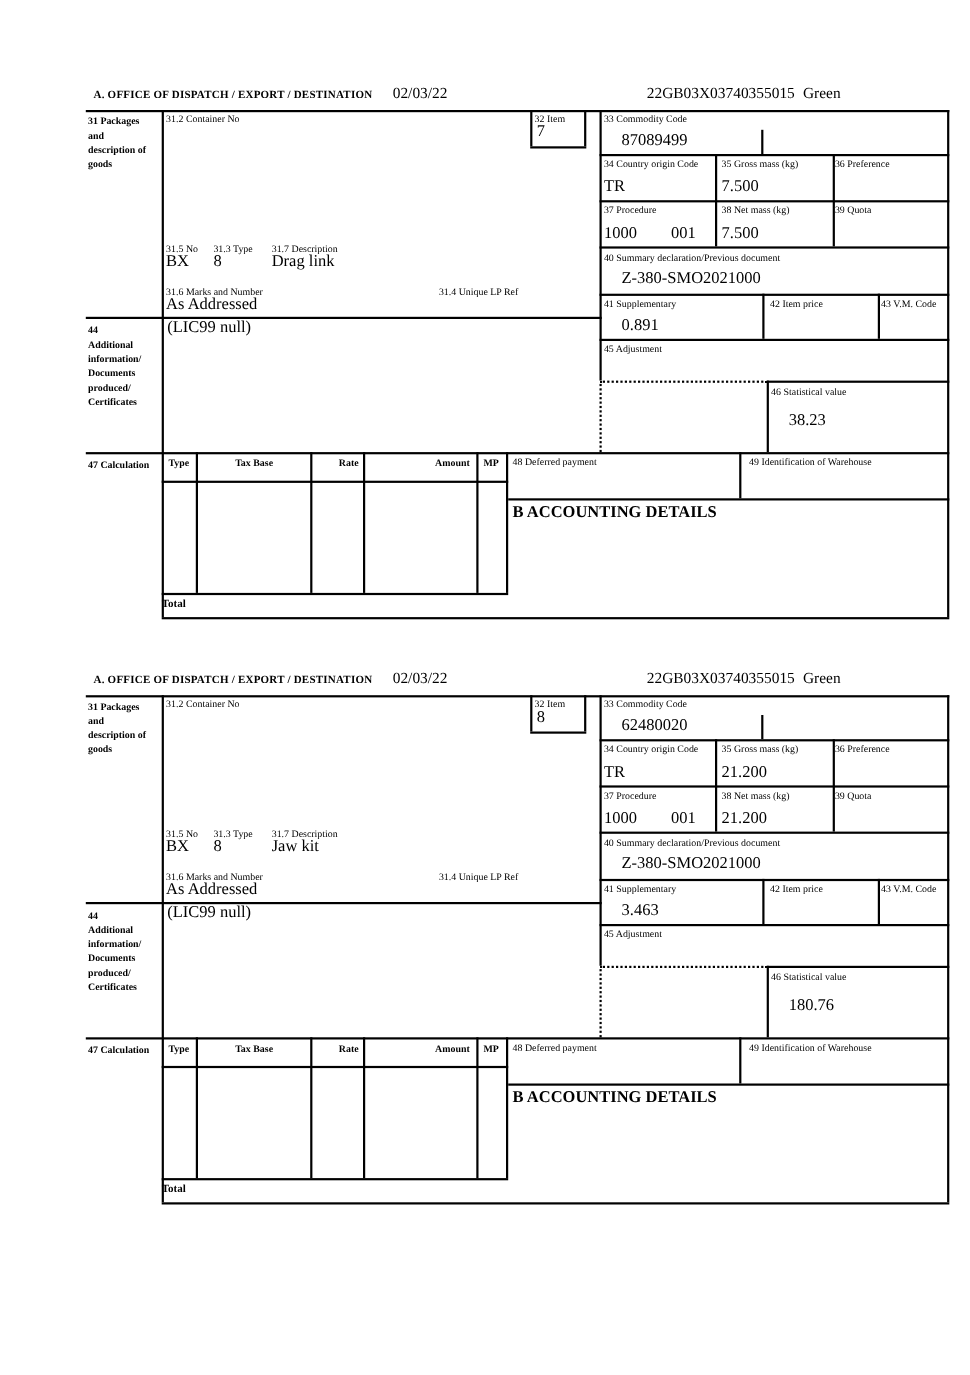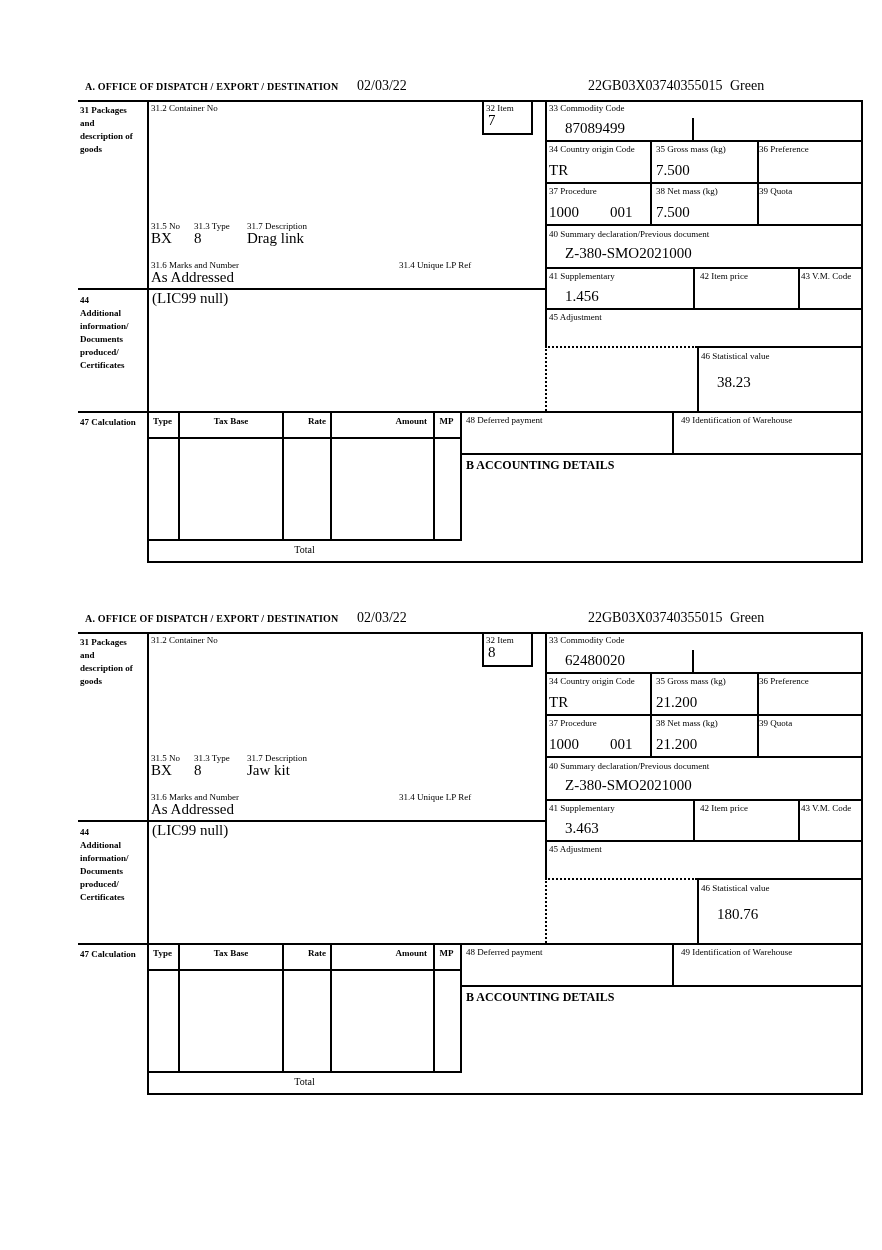--- a/index.html
+++ b/index.html
@@ -12,22 +12,22 @@
   .hd{position:absolute;height:0;border-top:2px dotted #000;}
   .vd{position:absolute;width:0;border-left:2px dotted #000;}
   
   .lbl{position:absolute;font-size:9px;font-weight:normal;white-space:nowrap;line-height:11px;}
   .lblw{position:absolute;font-size:9px;font-weight:bold;line-height:13px;}
   .val{position:absolute;font-size:15px;white-space:nowrap;line-height:17px;}
   .hdrA{position:absolute;font-size:10px;font-weight:bold;white-space:nowrap;letter-spacing:.2px;}
   .hdrV{position:absolute;font-size:14px;white-space:nowrap;}
   .th{position:absolute;font-size:9px;font-weight:bold;top:338px;line-height:11px;}
   .tc{text-align:center;} .tr{text-align:right;}
-  .tot{position:absolute;font-size:10px;font-weight:normal;text-align:center;}
-  .acct{position:absolute;font-size:12px;font-weight:bold;white-space:nowrap;}
+  .tot{position:absolute;font-size:10px;font-weight:bold;}
+  .acct{position:absolute;font-size:15px;font-weight:bold;white-space:nowrap;}
 </style>
 </head>
 <body>
 
 <div id="page">
 
   <div class="section" style="top: 78px;">
 
     <div class="hdrA" style="left:85px;top:3px;">A.  OFFICE OF DISPATCH / EXPORT / DESTINATION</div>
     <div class="hdrV" style="left:357px;top:0px;">02/03/22</div>
@@ -103,21 +103,21 @@
     <div class="val" style="left:549px;top:126px;">1000</div>
     <div class="val" style="left:610px;top:126px;">001</div>
     <div class="lbl" style="left:656px;top:108px;">38 Net mass (kg)</div>
     <div class="val" style="left:656px;top:126px;">7.500</div>
     <div class="lbl" style="left:759px;top:108px;">39 Quota</div>
 
     <div class="lbl" style="left:549px;top:151px;">40 Summary declaration/Previous document</div>
     <div class="val" style="left:565px;top:167px;">Z-380-SMO2021000</div>
 
     <div class="lbl" style="left:549px;top:193px;">41 Supplementary</div>
-    <div class="val" style="left:565px;top:210px;">1.456</div>
+    <div class="val" style="left:565px;top:210px;">0.891</div>
     <div class="lbl" style="left:700px;top:193px;">42 Item price</div>
     <div class="lbl" style="left:801px;top:193px;">43 V.M. Code</div>
 
     <div class="lbl" style="left:549px;top:234px;">45 Adjustment</div>
 
     <div class="lbl" style="left:701px;top:273px;">46 Statistical value</div>
     <div class="val" style="left:717px;top:296px;">38.23</div>
 
     <div class="th tc" style="left:147px;width:31px;">Type</div>
     <div class="th tc" style="left:180px;width:102px;">Tax Base</div>

